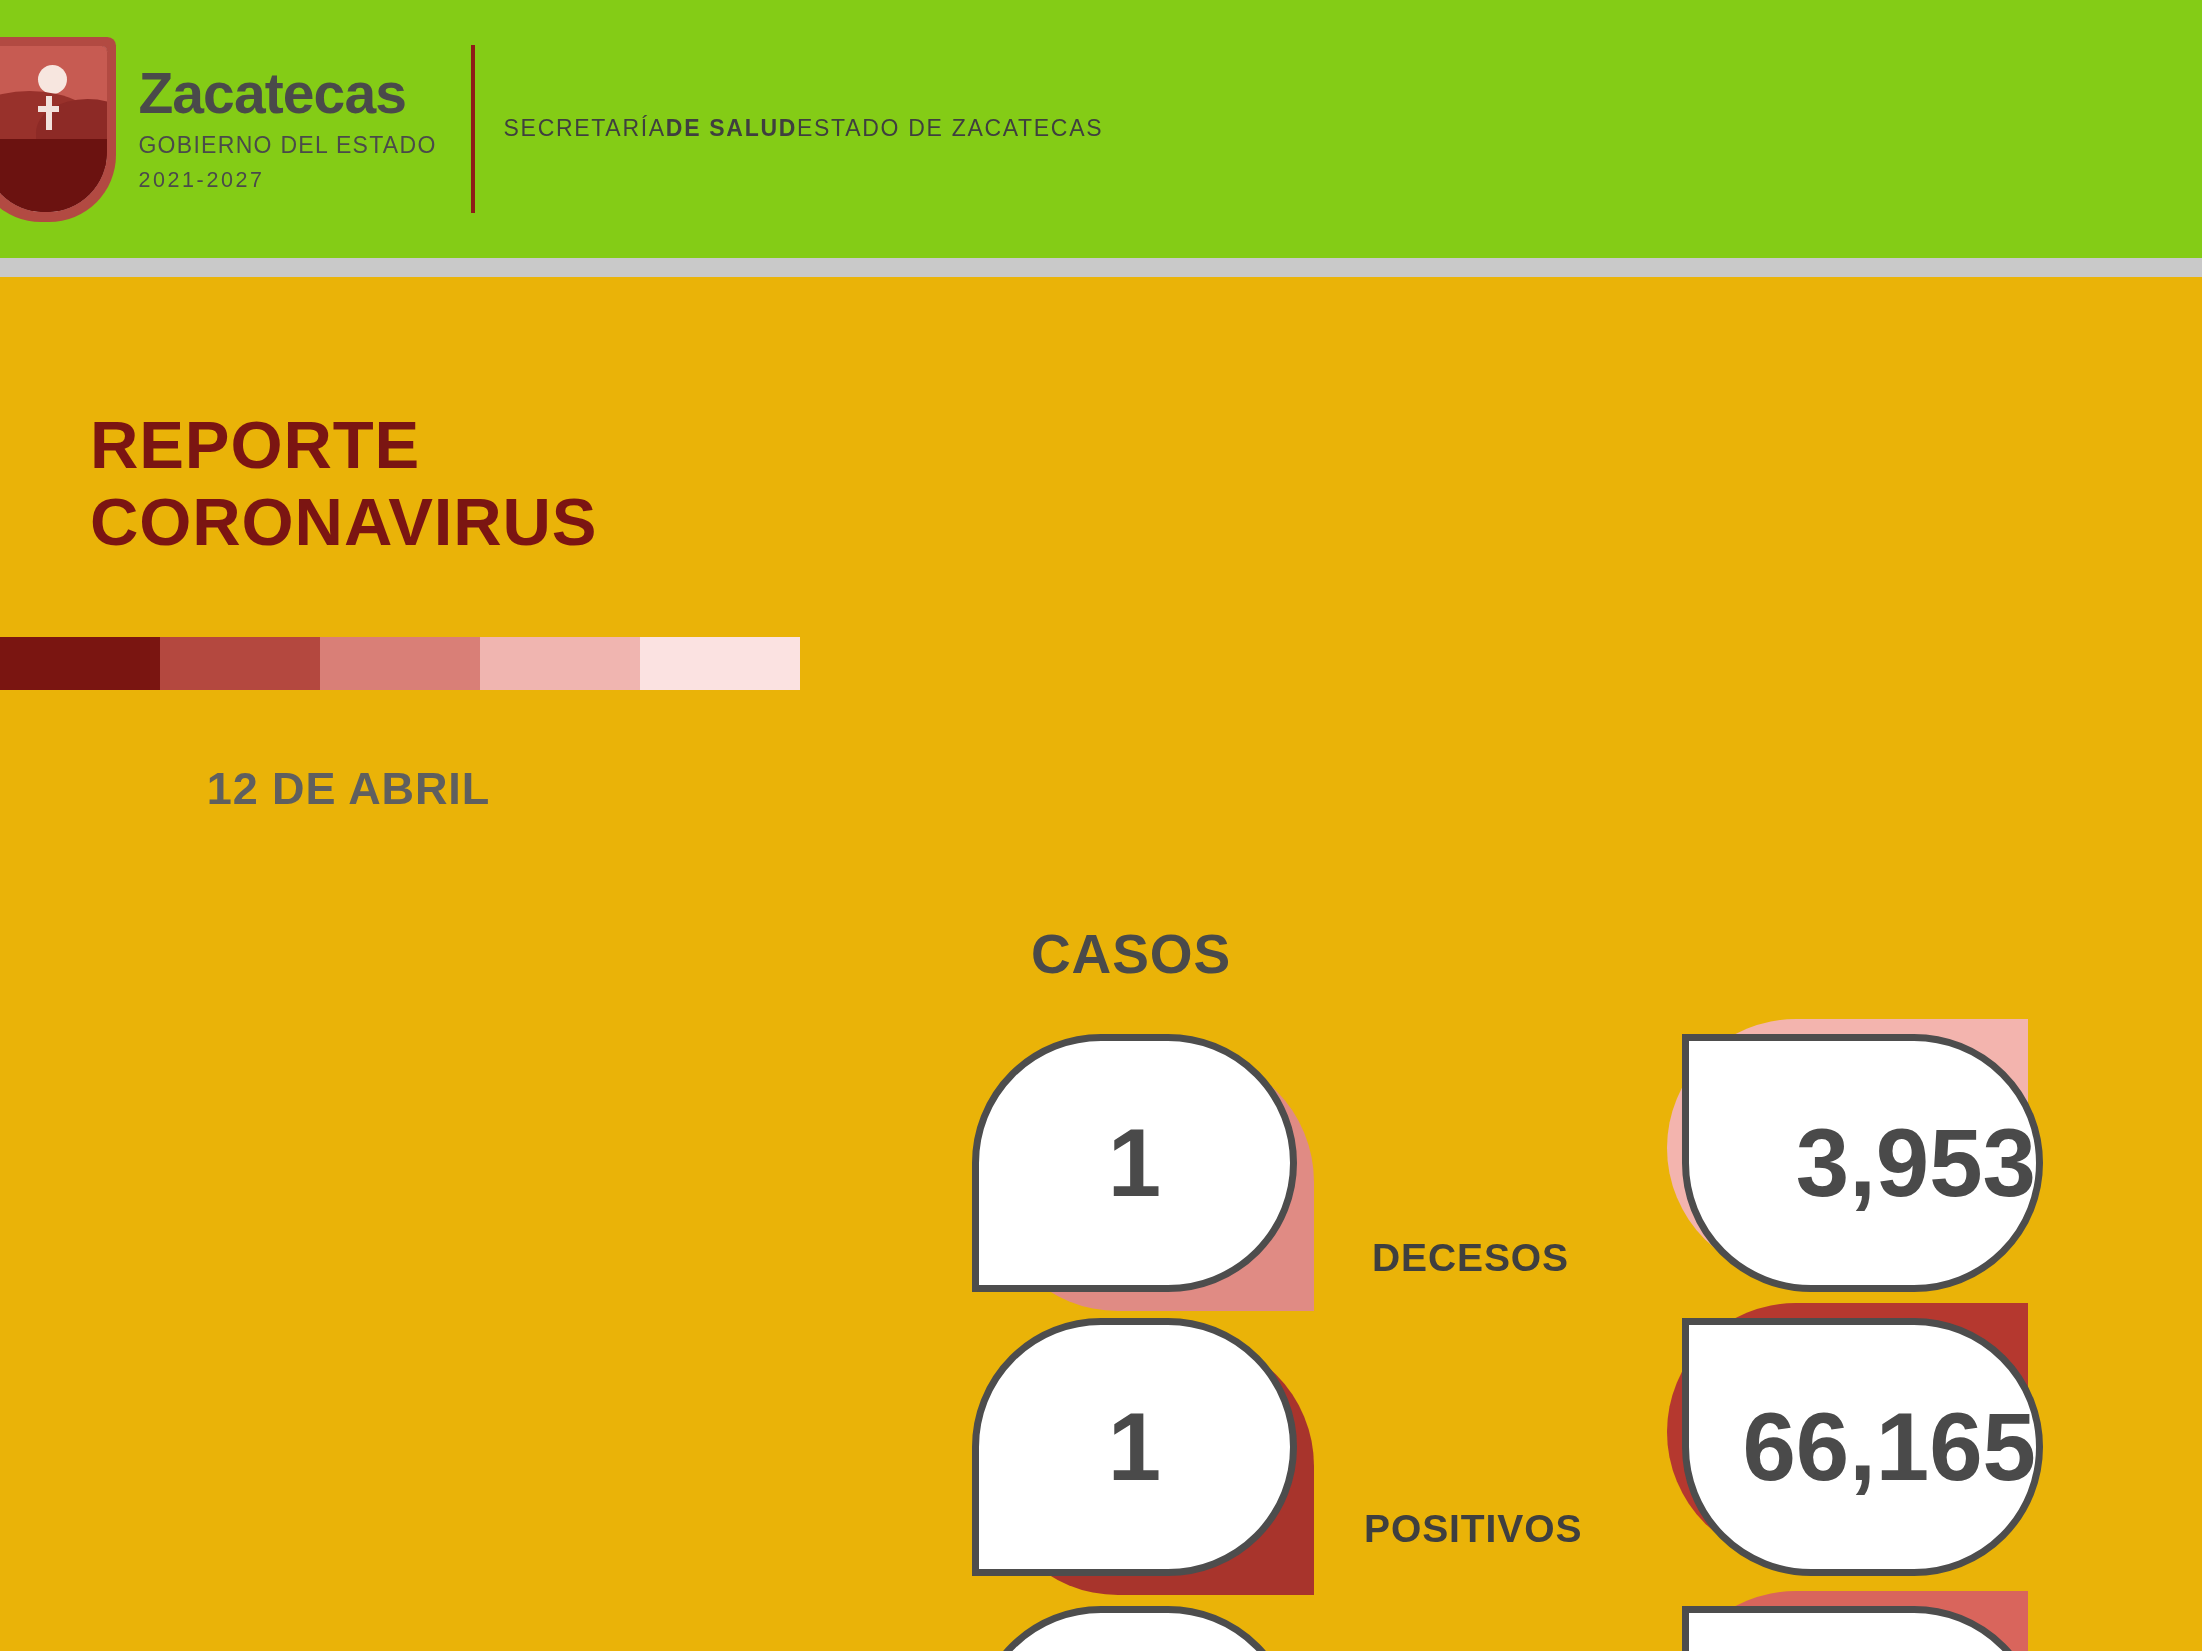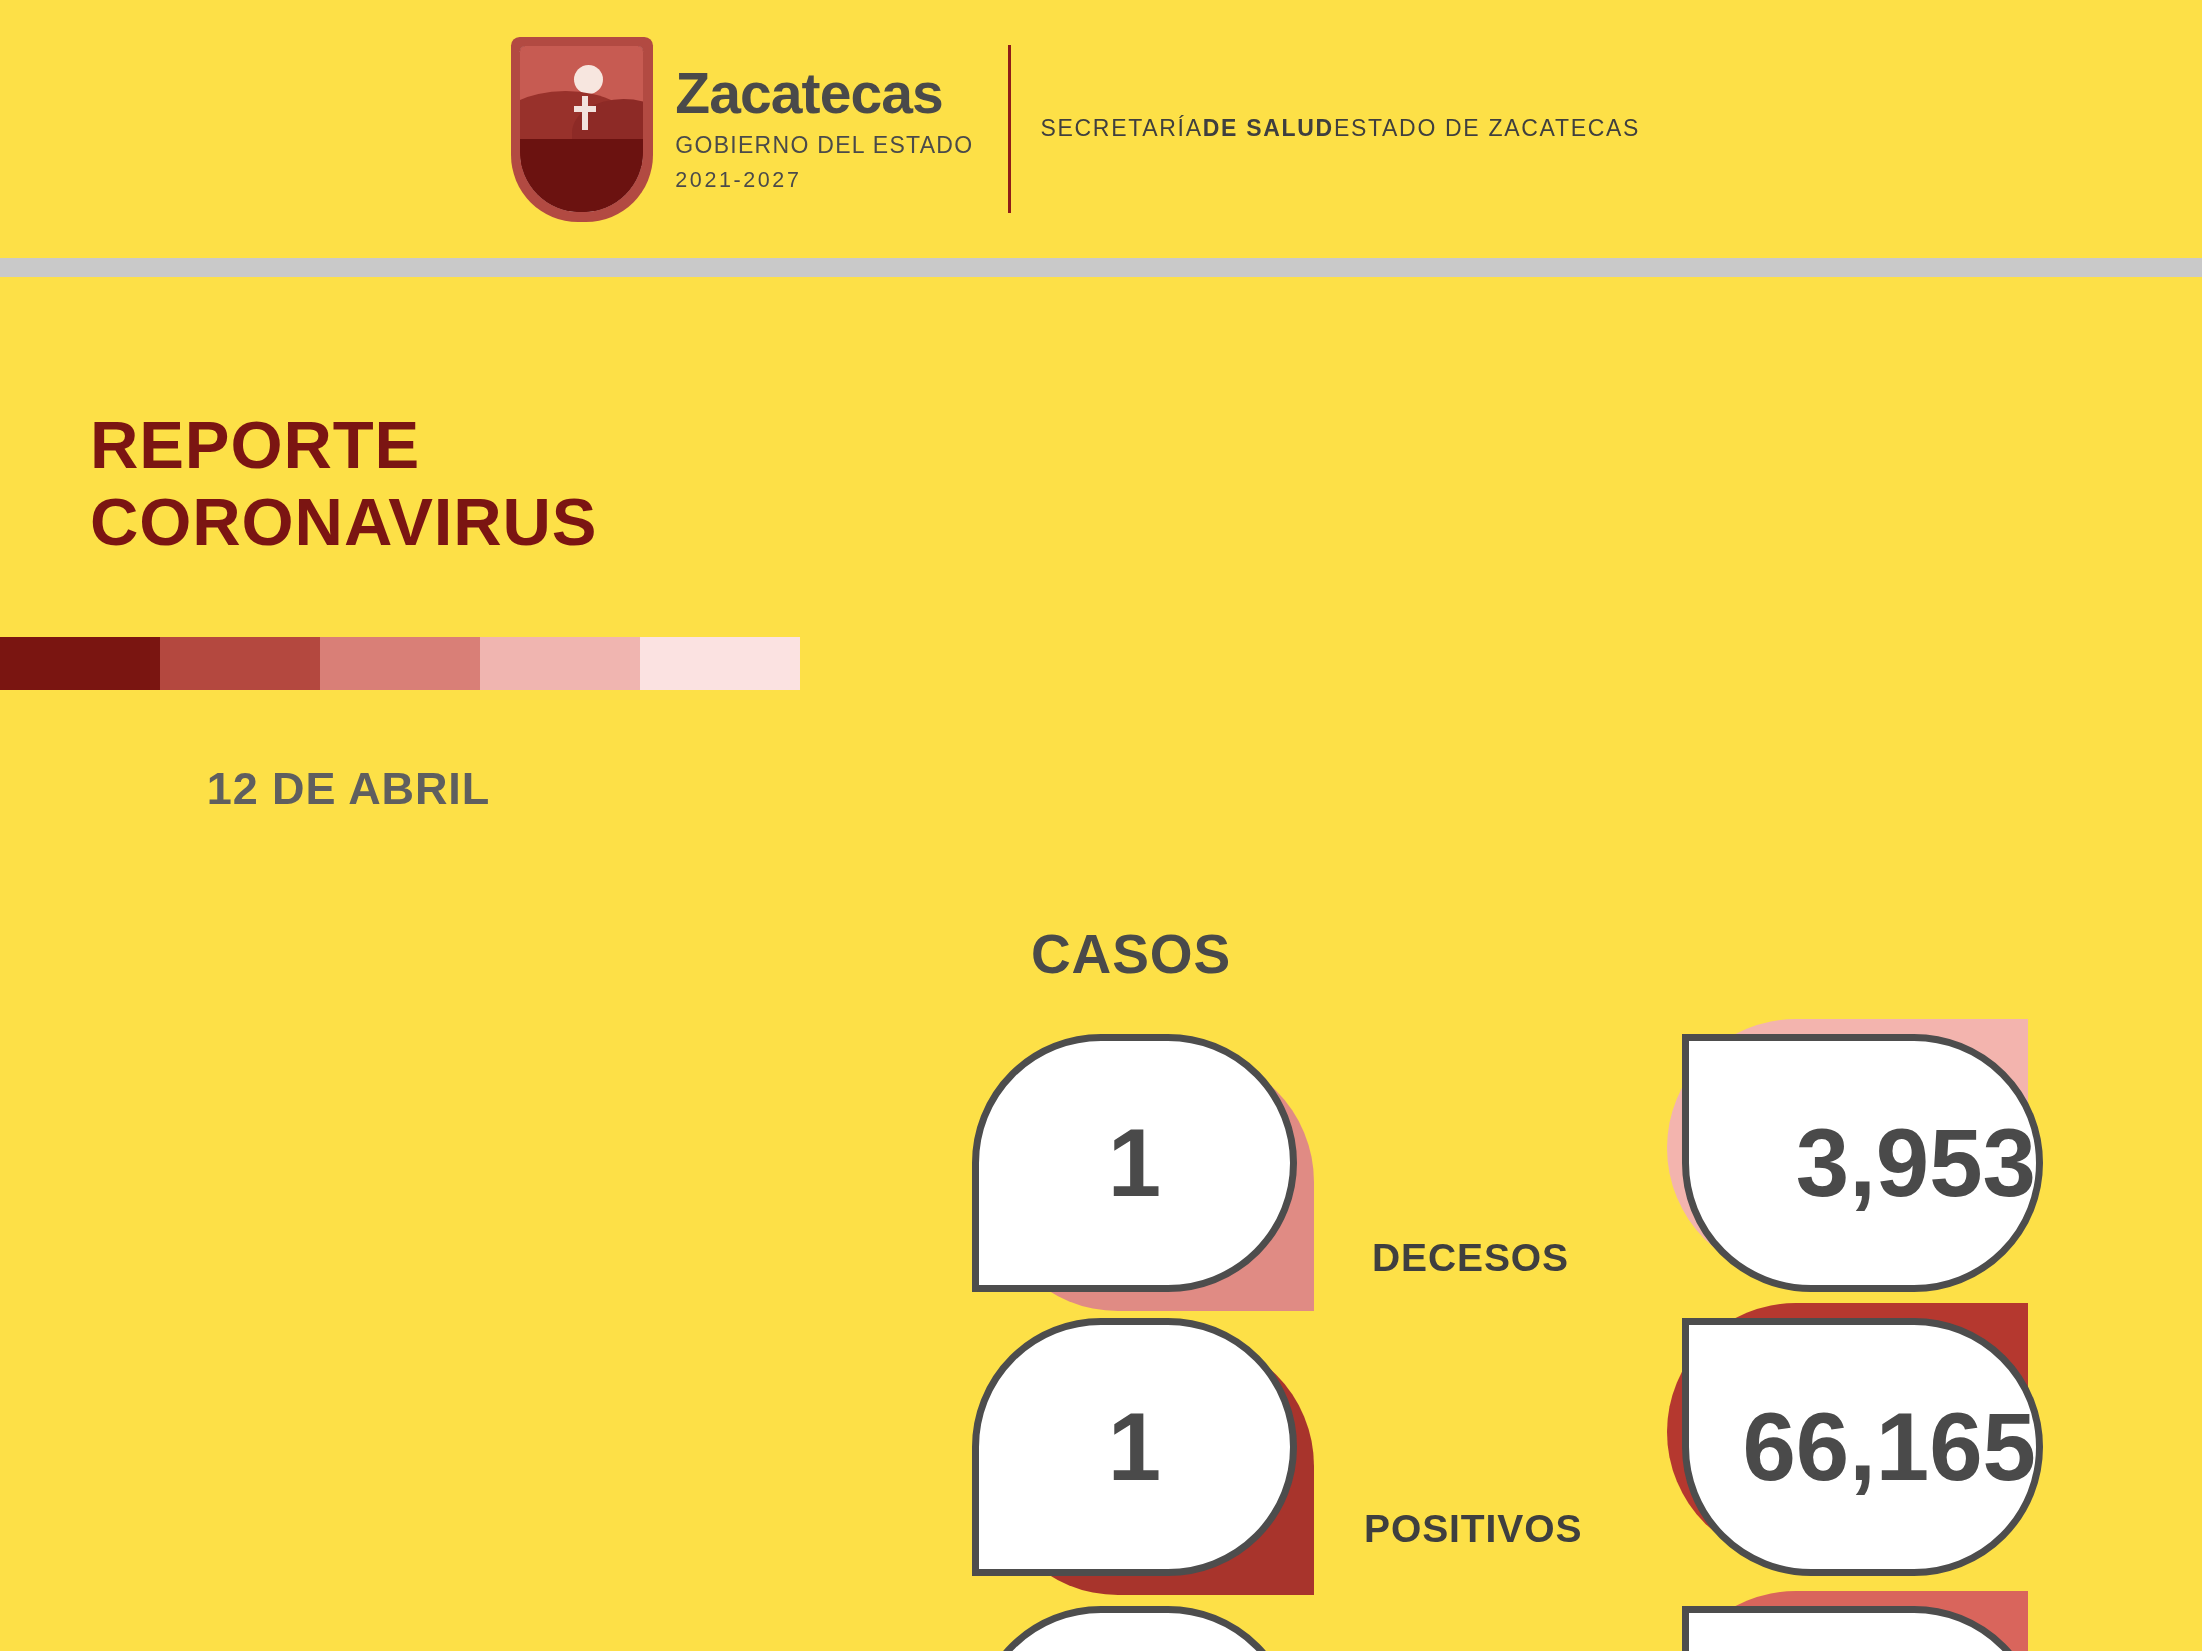--- a/index.html
+++ b/index.html
@@ -12,24 +12,23 @@
     background: #ffffff;
     font-family: "Liberation Sans", sans-serif;
     overflow: hidden;
   }
 
   
   .header {
     position: relative;
     width: 2203px;
     height: 258px;
-    background: #fde047;
+    background: #84cc16;
     display: flex;
     align-items: center;
-    justify-content: center;
   }
   .header-inner {
     display: flex;
     align-items: center;
     gap: 0px;
     transform: translateX(-26px);
   }
   .shield-wrap {
     width: 142px;
     height: 185px;
@@ -157,21 +156,21 @@
     width: 2203px;
     height: 19px;
     background: #c9c9c9;
   }
 
   
   .sheet {
     position: relative;
     width: 2203px;
     height: 1375px;
-    background: #fde047;
+    background: #eab308;
   }
 
   .report-title {
     position: absolute;
     left: 90px;
     top: 129px;
     font-size: 67px;
     font-weight: bold;
     color: #7b1512;
     line-height: 1.15;

